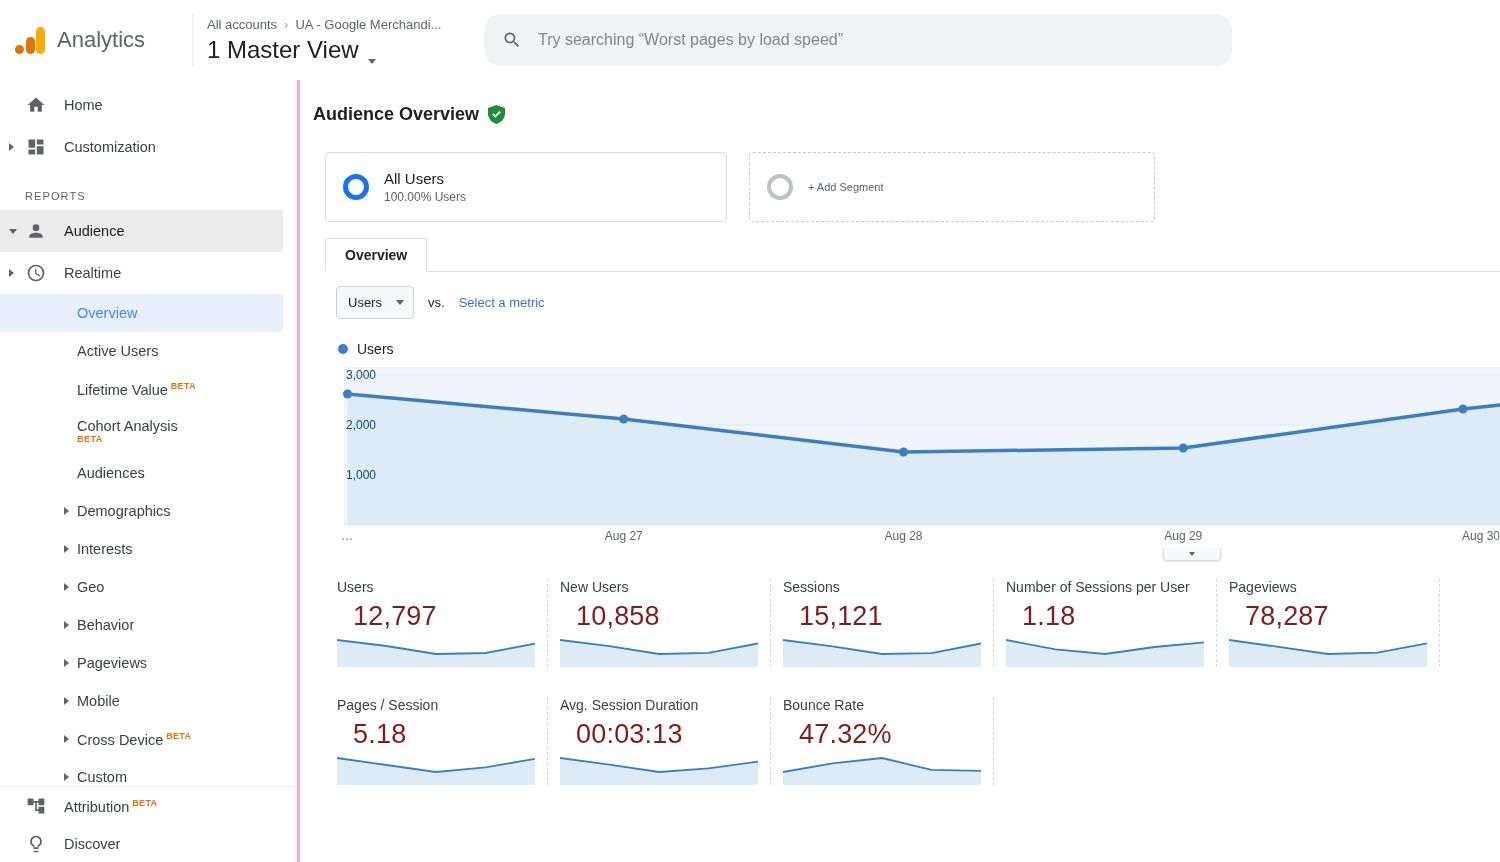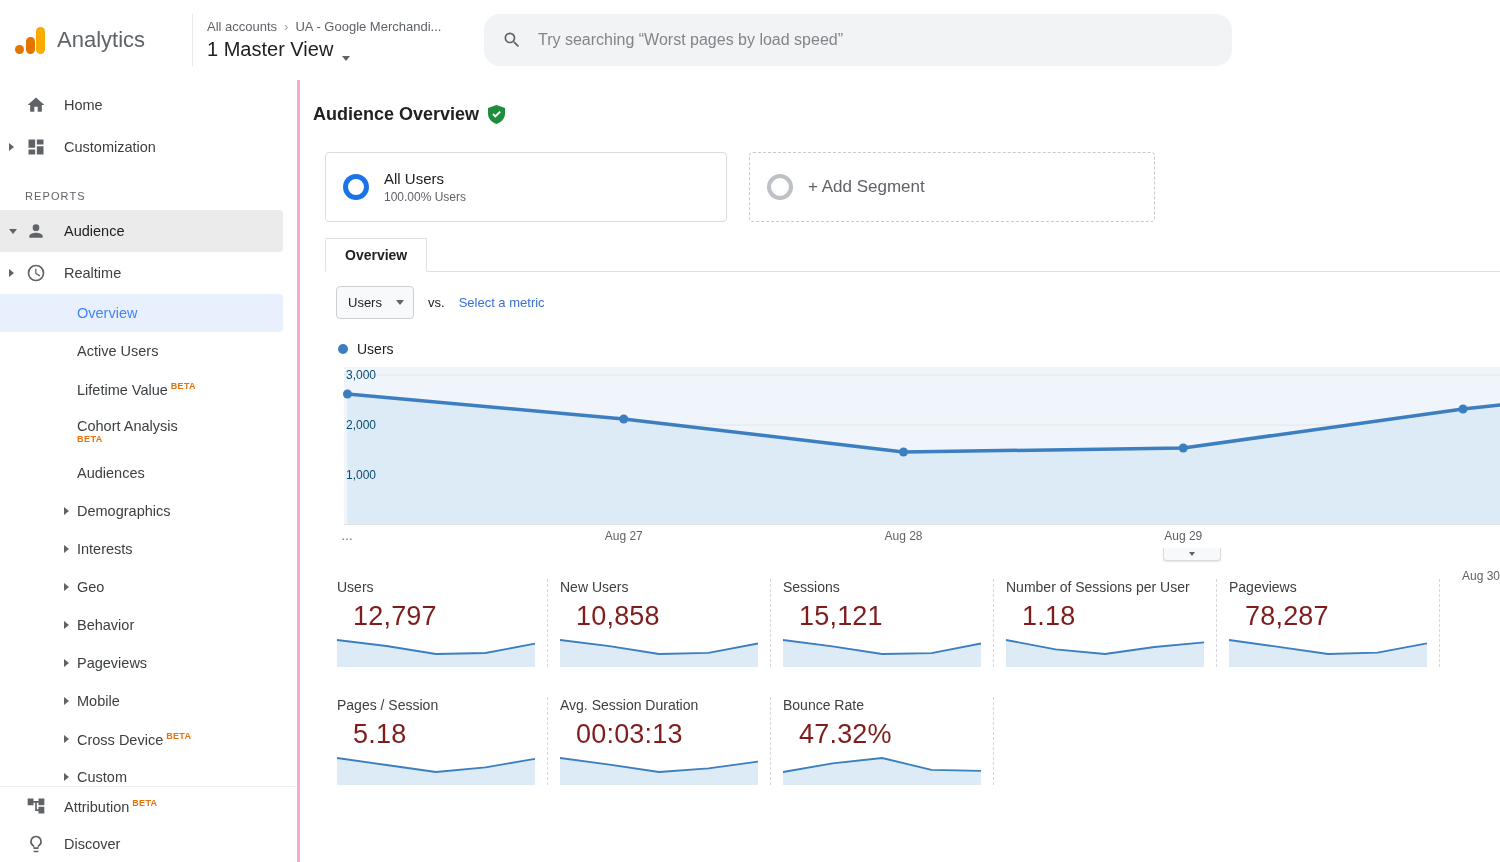--- a/index.html
+++ b/index.html
@@ -13,21 +13,21 @@
   .topbar { position:absolute; top:0; left:0; right:0; height:80px; background:#fff; display:flex; align-items:center; z-index:5; }
   .logo { width:192px; padding-left:14px; display:flex; align-items:center; gap:10px; }
   .logo-mark { position:relative; width:33px; height:30px; flex:none; }
   .lm-tall { position:absolute; right:2px; bottom:1px; width:9px; height:27px; border-radius:5px; background:#f9ab00; }
   .lm-mid  { position:absolute; left:12px; bottom:1px; width:9px; height:17px; border-radius:5px; background:#e37400; }
   .lm-dot  { position:absolute; left:1px; bottom:1px; width:9px; height:9px; border-radius:50%; background:#e37400; }
   .logo-text { font-size:22px; color:#5f6368; }
   .crumbs { width:276px; padding-left:14px; border-left:1px solid #e8eaed; height:52px; display:flex; flex-direction:column; justify-content:center; gap:4px; }
   .crumb-top { font-size:13px; color:#5f6368; display:flex; align-items:center; gap:7px; white-space:nowrap; }
   .crumb-sep { color:#9aa0a6; }
-  .crumb-view { font-size:20px; color:#202124; display:flex; align-items:flex-end; gap:9px; }
+  .crumb-view { font-size:24px; color:#202124; display:flex; align-items:flex-end; gap:9px; }
   .searchbox { margin-left:16px; width:748px; height:52px; background:#f1f3f4; border-radius:16px; display:flex; align-items:center; padding:0 18px; gap:14px; }
   .search-input { flex:1; border:none; background:transparent; outline:none; font-size:16px; color:#202124; font-family:inherit; }
   .search-input::placeholder { color:#80868b; }
   
   .tri-d { width:0; height:0; border-left:4px solid transparent; border-right:4px solid transparent; border-top:5px solid #5f6368; display:inline-block; }
   .tri-r { width:0; height:0; border-top:4px solid transparent; border-bottom:4px solid transparent; border-left:5px solid #5f6368; display:inline-block; }
   .tri-d.small { border-left-width:3.5px; border-right-width:3.5px; border-top-width:4.5px; }
   
   .sidebar { position:absolute; top:80px; left:0; bottom:0; width:300px; background:#fff; border-right:3px solid #f9a8d4; }
   .nav-scroll { height:706px; overflow:hidden; padding-top:4px; }
@@ -54,21 +54,21 @@
   .page-head h1 { font-size:18px; font-weight:bold; margin:0; color:#202124; }
   .segments { display:flex; gap:22px; margin-left:12px; margin-bottom:16px; }
   .seg-card { height:70px; display:flex; align-items:center; gap:15px; padding:0 17px; border-radius:4px; cursor:pointer; }
   .seg-all { width:402px; border:1px solid #dadce0; }
   .seg-add { width:406px; border:1px dashed #c6cacd; }
   .seg-ring { width:26px; height:26px; border-radius:50%; flex:none; }
   .seg-ring.blue { border:5px solid #1a73e8; }
   .seg-ring.gray { border:4px solid #bdc1c6; }
   .seg-title { font-size:15px; color:#202124; }
   .seg-sub { font-size:12px; color:#5f6368; margin-top:3px; }
-  .seg-add-label { font-size:17px; color:#5f6368; }
+  .seg-add-label { font-size:11px; color:#5f6368; }
   .tabbar { margin-left:12px; border-bottom:1px solid #e0e0e0; height:34px; }
   .tab { display:inline-block; height:34px; padding:0 19px; line-height:33px; background:#fff; border:1px solid #e0e0e0; border-bottom:1px solid #fff; border-radius:2px 2px 0 0; font-size:14px; font-weight:bold; color:#202124; position:relative; top:0; cursor:pointer; }
   .metric-row { display:flex; align-items:center; gap:14px; margin:14px 0 0 23px; height:33px; }
   .metric-select { width:78px; height:33px; border:1px solid #ccd0d4; border-radius:4px; background:#f8f9fa; display:flex; align-items:center; justify-content:space-between; padding:0 9px 0 11px; font-size:13px; color:#202124; cursor:pointer; }
   .vs { font-size:13px; color:#202124; }
   .select-metric { font-size:13px; color:#3c6fd6; text-decoration:none; cursor:pointer; }
   .legend { display:flex; align-items:center; gap:9px; margin:22px 0 10px 25px; font-size:14px; color:#202124; }
   .legend-dot { width:10px; height:10px; border-radius:50%; background:#3c7ebf; }
   .chart-wrap { position:relative; margin-left:31px; width:1156px; }
   #main-chart { display:block; overflow:visible; }
@@ -288,21 +288,21 @@
         <circle cx="1119.008" cy="42" r="4.5" fill="#3c7ebf"></circle>
       </svg>
     <span class="ytick" style="top: 0px;">3,000</span>
     <span class="ytick" style="top: 50px;">2,000</span>
     <span class="ytick" style="top: 100px;">1,000</span>
     <div class="xticks">
       <span class="xtick xtick-edge">…</span>
       <span class="xtick" style="left: 279.752px;">Aug 27</span>
       <span class="xtick" style="left: 559.504px;">Aug 28</span>
       <span class="xtick" style="left: 839.256px;">Aug 29</span>
-      <span class="xtick" style="left: 1137px; margin-top: 40px;">Aug 30</span>
+      <span class="xtick" style="left: 1137px;">Aug 30</span>
     </div>
     <div class="chart-pill">
       <span class="tri-d small"></span>
     </div>
   </div>
 
   <div class="cards-row">
     <div class="mcard">
       <div class="mlabel">Users</div>
       <div class="mvalue">12,797</div>

